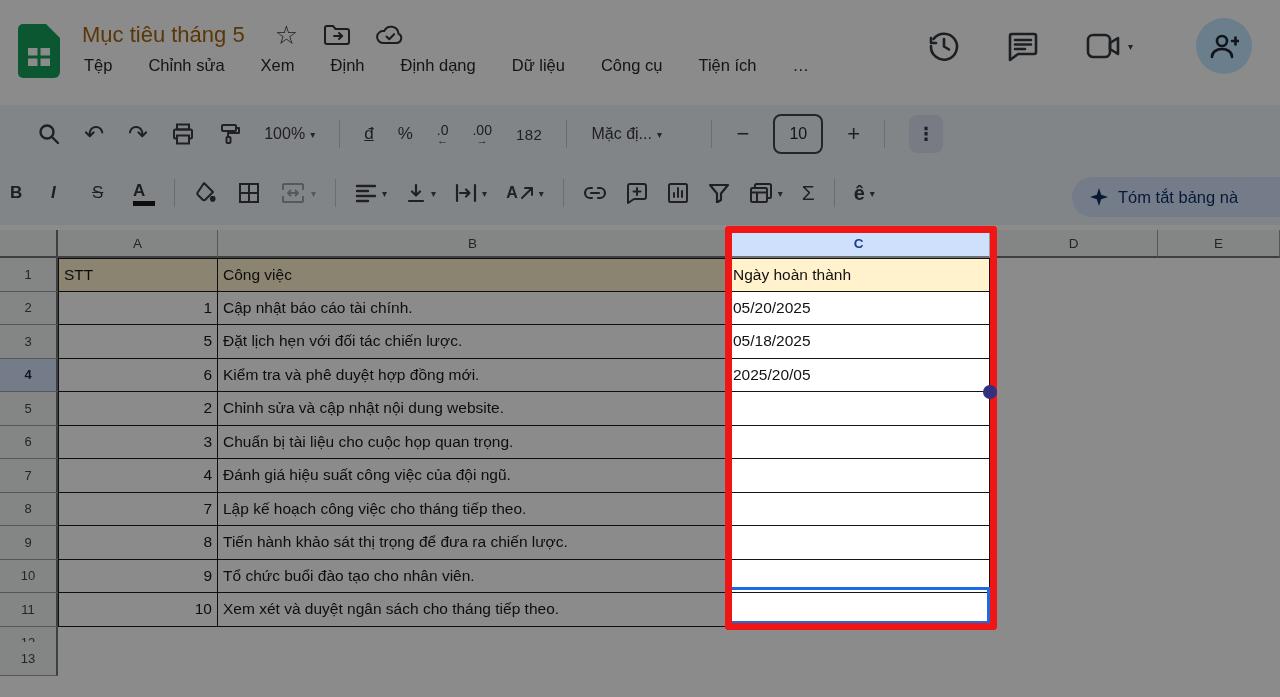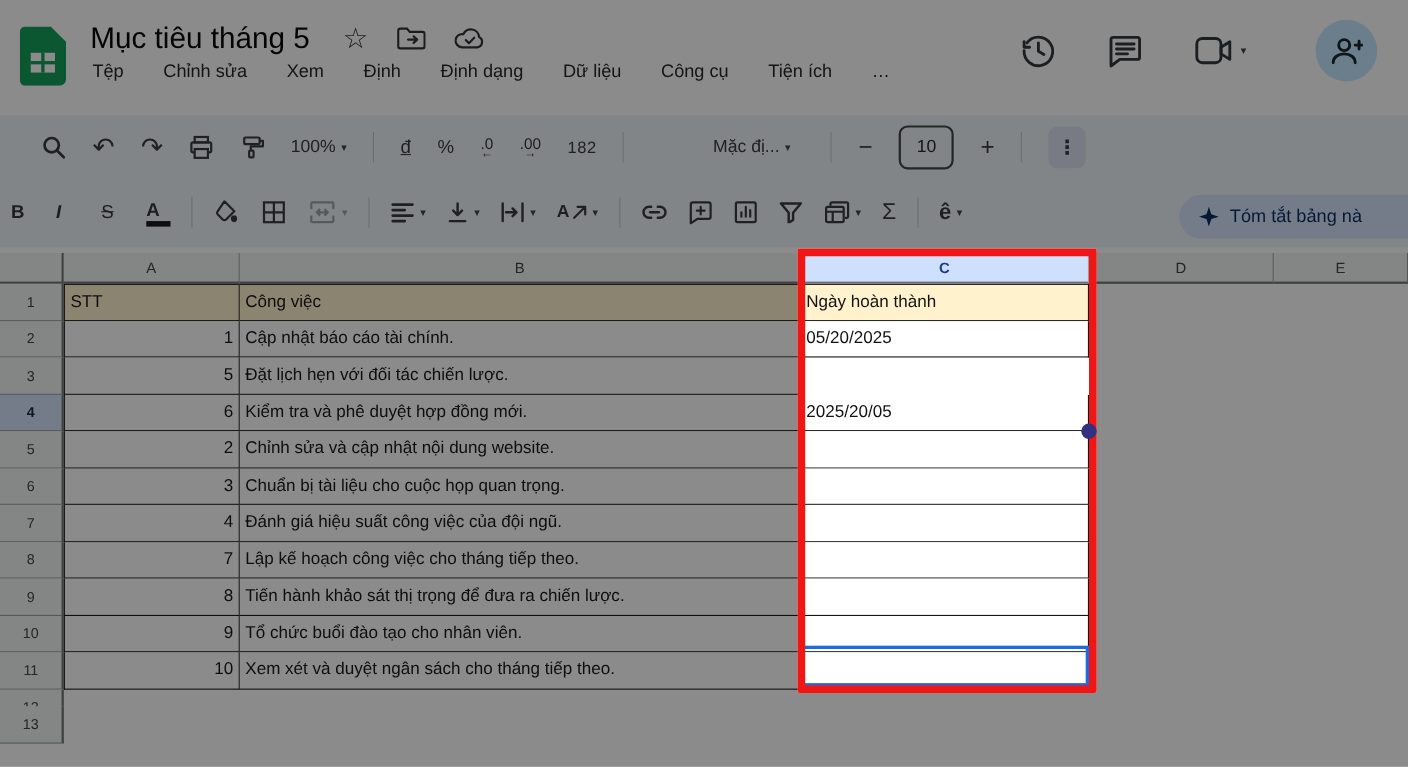--- a/index.html
+++ b/index.html
@@ -4,21 +4,21 @@
 <style>
   html,body{margin:0;padding:0;background:#555;}
   #app{position:relative;width:1280px;height:697px;background:#fff;overflow:hidden;
        font-family:"Liberation Sans","DejaVu Sans",sans-serif;color:#1f1f1f;}
   .abs{position:absolute;}
   .flexc{display:flex;align-items:center;}
   svg{display:block;}
 
   
   #titlebar{position:absolute;left:0;top:0;width:1280px;height:105px;background:#fff;}
-  #doc-title{font-size:27px;color:#000000;white-space:nowrap;}
+  #doc-title{font-size:22px;color:#a16207;white-space:nowrap;}
   .title-icons{display:flex;align-items:center;gap:26px;margin-left:30px;}
   #menubar{position:absolute;left:84px;top:56px;display:flex;gap:36px;font-size:16.5px;color:#202124;}
   .menu-item{cursor:default;white-space:nowrap;}
   .tb-right-icon{position:absolute;top:28px;color:#2f3338;}
   #share-btn{position:absolute;left:1196px;top:18px;width:56px;height:56px;border-radius:50%;
              background:#c2e7ff;display:flex;align-items:center;justify-content:center;}
 
   
   #toolbar{position:absolute;left:0;top:105px;width:1280px;height:120px;background:#eff3f9;}
   .tb-row{position:absolute;left:0;width:1280px;display:flex;align-items:center;}
@@ -179,21 +179,21 @@
       <span class="tb-item" style="text-decoration:underline;font-size:17px;">đ</span>
       <span class="tb-item" style="font-size:17px;">%</span>
       <span class="tb-item dec-ic">
         <span><span>.0</span><small>←</small></span>
       </span>
       <span class="tb-item dec-ic">
         <span><span>.00</span><small>→</small></span>
       </span>
       <span class="tb-item" style="font-size:15px;letter-spacing:0.5px;">182</span>
       <span class="sep"></span>
-      <span class="tb-item" style="min-width:96px;justify-content:center;margin-left:44px;">
+      <span class="tb-item" style="min-width:96px;justify-content:flex-start;">
         <span>Mặc đị...</span>
           <span class="caret">▾</span>
       </span>
       <span class="sep"></span>
       <span class="tb-item" style="font-size:22px;">−</span>
       <span id="fontsize-box">10</span>
       <span class="tb-item" style="font-size:22px;">+</span>
       <span class="sep"></span>
       <span id="more-chip">⋮</span>
 
@@ -318,20 +318,21 @@
         <div class="grid-row" style="top: 61.5px; height: 33.5px;">
           <div class="row-h">2</div>
           <div class="cell num" style="left: 58px; width: 160px;">1</div>
           <div class="cell" style="left: 218px; width: 510px;">Cập nhật báo cáo tài chính.</div>
           <div class="cell" style="left: 728px; width: 262px;">05/20/2025</div>
         </div>
         <div class="grid-row" style="top: 95px; height: 33.5px;">
           <div class="row-h">3</div>
           <div class="cell num" style="left: 58px; width: 160px;">5</div>
           <div class="cell" style="left: 218px; width: 510px;">Đặt lịch hẹn với đối tác chiến lược.</div>
+          <div class="cell" style="left: 728px; width: 262px;">05/18/2025</div>
         </div>
         <div class="grid-row" style="top: 128.5px; height: 33.5px;">
           <div class="row-h sel">4</div>
           <div class="cell num" style="left: 58px; width: 160px;">6</div>
           <div class="cell" style="left: 218px; width: 510px;">Kiểm tra và phê duyệt hợp đồng mới.</div>
           <div class="cell" style="left: 728px; width: 262px;">2025/20/05</div>
         </div>
         <div class="grid-row" style="top: 162px; height: 33.5px;">
           <div class="row-h">5</div>
           <div class="cell num" style="left: 58px; width: 160px;">2</div>

